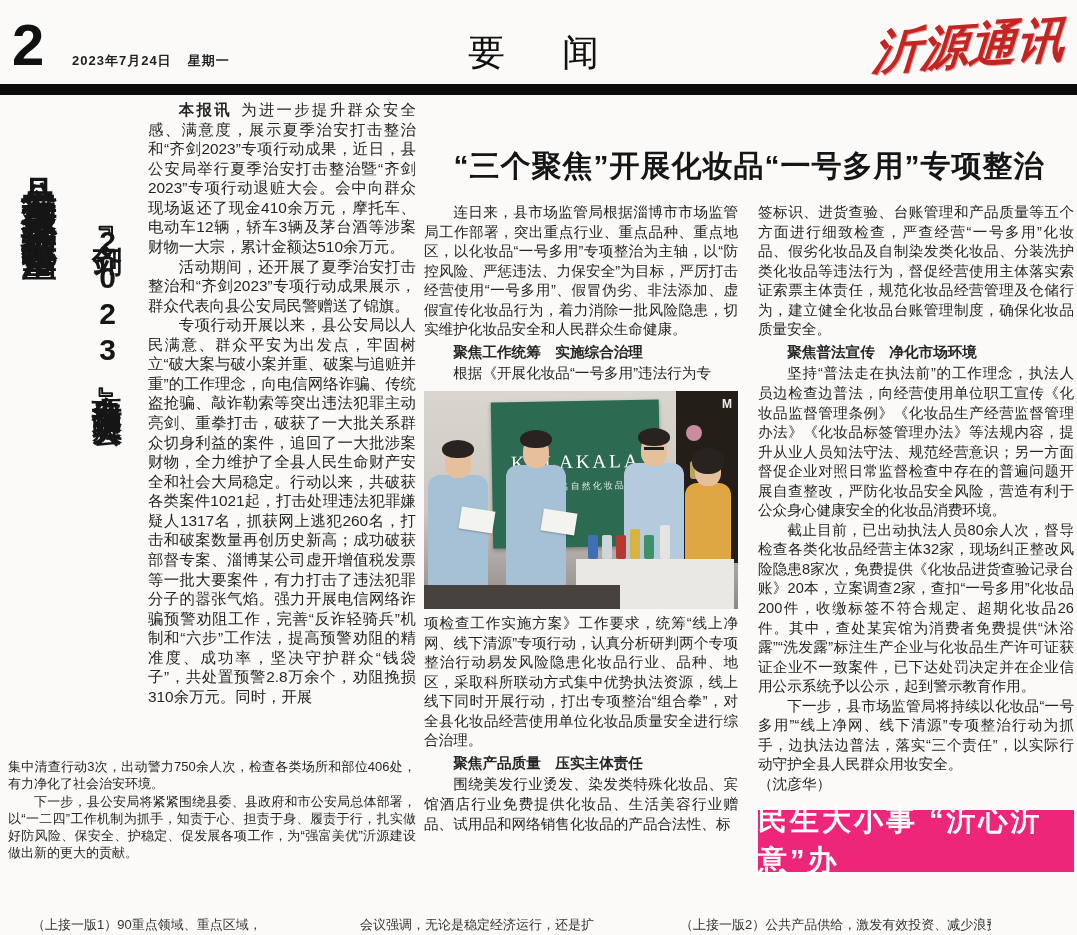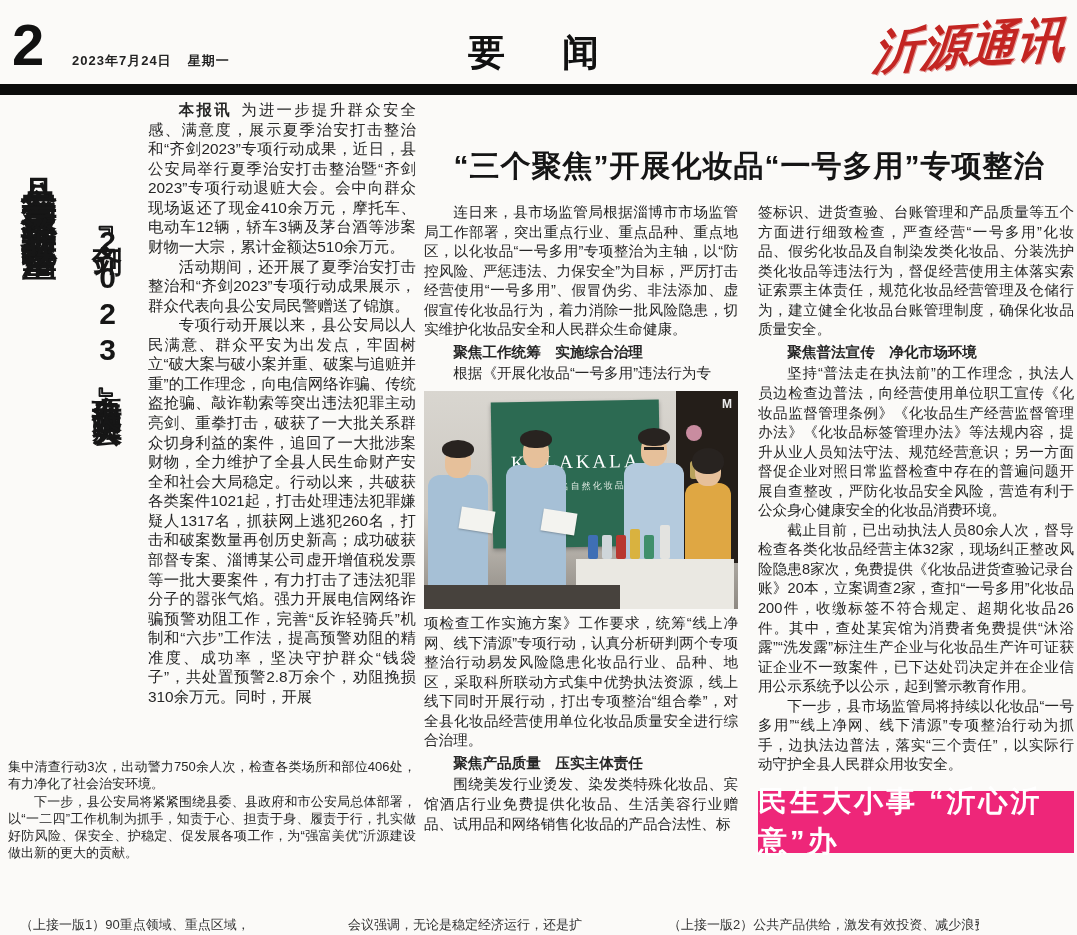--- a/index.html
+++ b/index.html
@@ -6,21 +6,21 @@
   body {
     width:1077px; height:935px; position:relative; overflow:hidden;
     background:#fbfaf8; color:#262626;
     font-family:"Liberation Sans","DejaVu Sans",sans-serif;
   }
   
   .page-num { position:absolute; left:12px; top:16px; font-size:58px; font-weight:700; line-height:1; color:#111; }
   .date-line { position:absolute; left:72px; top:52px; font-size:13px; font-weight:700; color:#222; letter-spacing:1px; }
   .date-line .wd { margin-left:16px; }
   .section-title { position:absolute; left:0; top:28px; width:100%; text-align:center;
-    font-size:37px; font-weight:700; letter-spacing:10px; color:#111; }
+    font-size:37px; font-weight:400; letter-spacing:10px; color:#111; }
   .masthead { position:absolute; right:12px; top:14px; font-size:48px; font-weight:700; color:#c32522;
     font-family:"DejaVu Serif","Liberation Serif",serif; font-style:italic;
     transform:rotate(-4deg) skewX(-8deg); text-shadow:1px 1px 0 rgba(195,37,34,.45); }
   .header-rule { position:absolute; left:0; top:84px; width:1077px; height:11px; background:#0c0c0c; }
 
   
   .left-article { position:absolute; left:8px; top:100px; width:408px; }
   .la-top { display:flex; height:655px; overflow:hidden; }
   .vh-area { flex:0 0 140px; position:relative; }
   .vh { position:absolute; writing-mode:vertical-rl; text-orientation:upright;
@@ -78,21 +78,21 @@
   .bottle.b3 { right:112px; background:#b8372f; } .bottle.b4 { right:98px;  background:#d9b23f; height:30px; }
   .bottle.b5 { right:84px;  background:#3f8f6b; } .bottle.b6 { right:68px;  background:#e3e3e0; height:34px; }
   .ph-floor { position:absolute; left:0; bottom:0; width:196px; height:24px; background:#47423d; }
 
   
   .banner { margin-top:16px; height:62px; background:#ee2679; color:#fff;
     display:flex; align-items:center; justify-content:center;
     font-size:29px; font-weight:700; letter-spacing:3px; }
 
   
-  .bottom-strip { position:absolute; left:0; top:913px; width:979px; height:22px;
+  .bottom-strip { position:absolute; left:12px; top:913px; width:979px; height:22px;
     overflow:hidden; font-size:13px; color:#333; }
   .bs { position:absolute; top:3px; white-space:nowrap; }
   .bs1 { left:20px; } .bs2 { left:348px; } .bs3 { left:668px; }
 </style>
 </head>
 <body>
 
 <div class="page-num">2</div>
 <div class="date-line">
   <span>2023年7月24日</span><span class="wd">星期一</span>
@@ -178,20 +178,21 @@
       <div class="subhead">聚焦产品质量　压实主体责任</div>
       <p>围绕美发行业烫发、染发类特殊化妆品、宾馆酒店行业免费提供化妆品、生活美容行业赠品、试用品和网络销售化妆品的产品合法性、标</p>
     </div>
 
     <div class="ra-col2">
       <p class="cont">签标识、进货查验、台账管理和产品质量等五个方面进行细致检查，严查经营“一号多用”化妆品、假劣化妆品及自制染发类化妆品、分装洗护类化妆品等违法行为，督促经营使用主体落实索证索票主体责任，规范化妆品经营管理及仓储行为，建立健全化妆品台账管理制度，确保化妆品质量安全。</p>
       <div class="subhead">聚焦普法宣传　净化市场环境</div>
       <p>坚持“普法走在执法前”的工作理念，执法人员边检查边普法，向经营使用单位职工宣传《化妆品监督管理条例》《化妆品生产经营监督管理办法》《化妆品标签管理办法》等法规内容，提升从业人员知法守法、规范经营意识；另一方面督促企业对照日常监督检查中存在的普遍问题开展自查整改，严防化妆品安全风险，营造有利于公众身心健康安全的化妆品消费环境。</p>
       <p>截止目前，已出动执法人员80余人次，督导检查各类化妆品经营主体32家，现场纠正整改风险隐患8家次，免费提供《化妆品进货查验记录台账》20本，立案调查2家，查扣“一号多用”化妆品200件，收缴标签不符合规定、超期化妆品26件。其中，查处某宾馆为消费者免费提供“沐浴露”“洗发露”标注生产企业与化妆品生产许可证获证企业不一致案件，已下达处罚决定并在企业信用公示系统予以公示，起到警示教育作用。</p>
       <p>下一步，县市场监管局将持续以化妆品“一号多用”“线上净网、线下清源”专项整治行动为抓手，边执法边普法，落实“三个责任”，以实际行动守护全县人民群众用妆安全。</p>
+      <p class="byline">（沈彦华）</p>
       <div class="banner">
         <span>民生大小事 “沂心沂意”办</span>
       </div>
     </div>
   </div>
 </div>
 
 <div class="bottom-strip">
   <span class="bs bs1">（上接一版1）90重点领域、重点区域，</span>
   <span class="bs bs2">会议强调，无论是稳定经济运行，还是扩</span>

